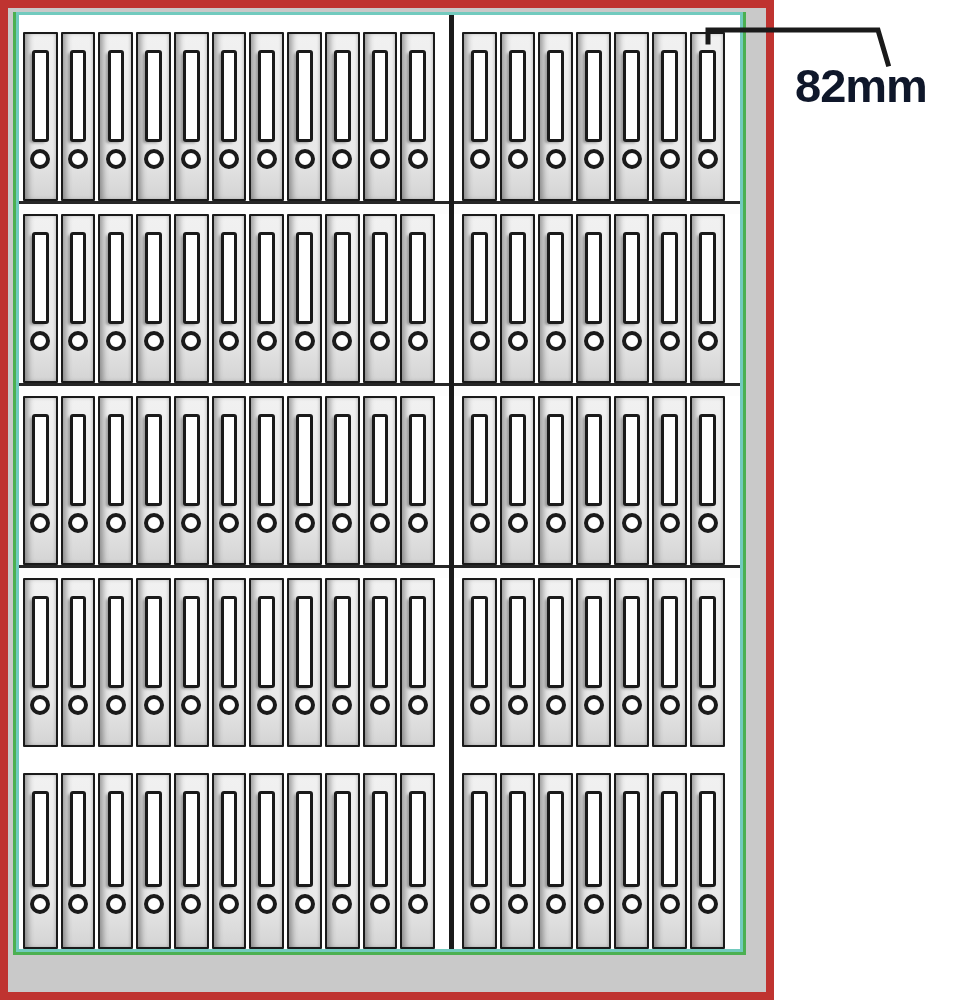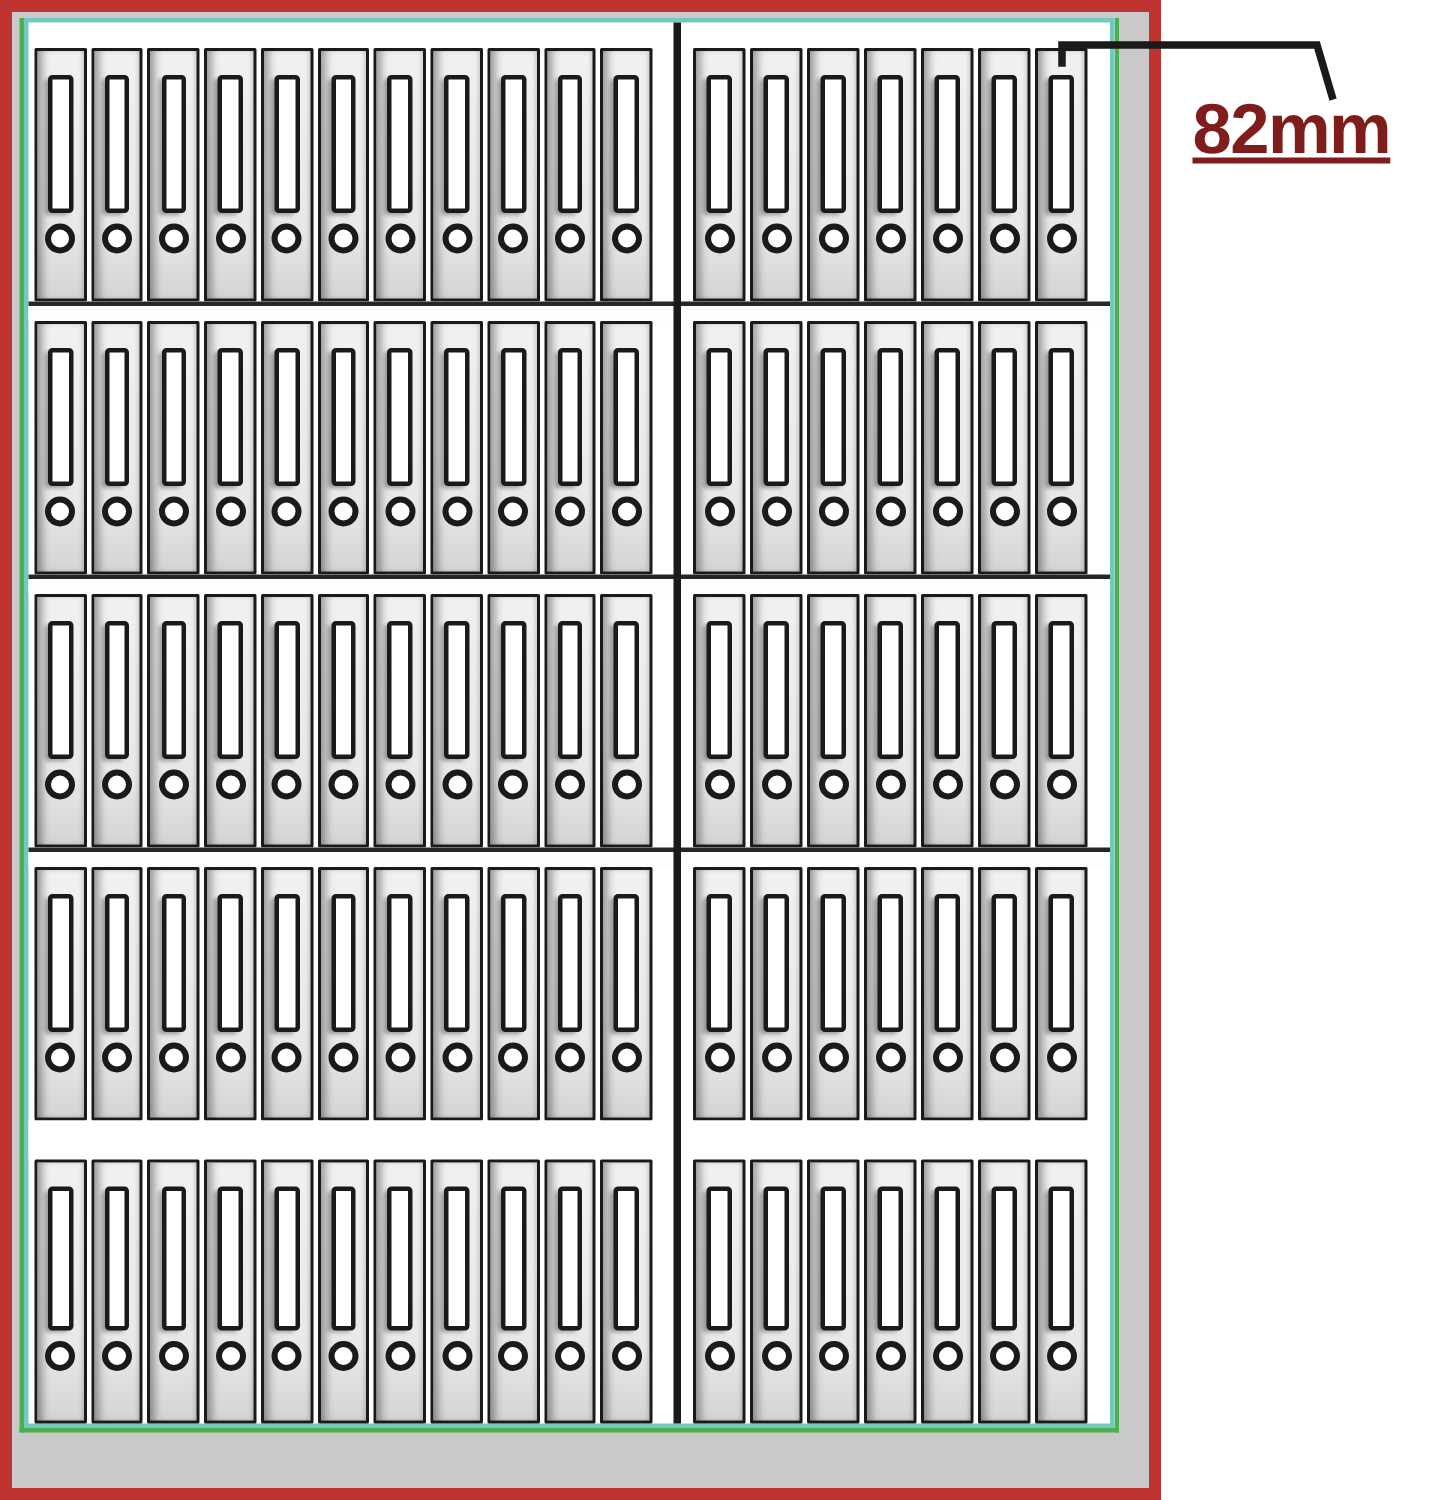--- a/index.html
+++ b/index.html
@@ -68,21 +68,21 @@
   .binder-hole {
     margin-top:7px; width:12px; height:12px;
     background:#ffffff; border:4px solid var(--outline-black, #1a1a1a);
     border-radius:50%;
   }
 
   
   .dim-leader { position:absolute; left:690px; top:18px; width:266px; height:100px; z-index:9; }
   .dim-label {
     position:absolute; left:795px; top:58px; z-index:9;
-    font-weight:bold; font-size:47px; color:#7f1d1d; letter-spacing:-1px;text-decoration:underline;
+    font-weight:bold; font-size:47px; color:#0f172a; letter-spacing:-1px;
   }
 </style>
 </head>
 <body>
 
 <div class="canvas">
 
   <div class="cabinet">
     <div class="frame-green">
       <div class="frame-teal">

